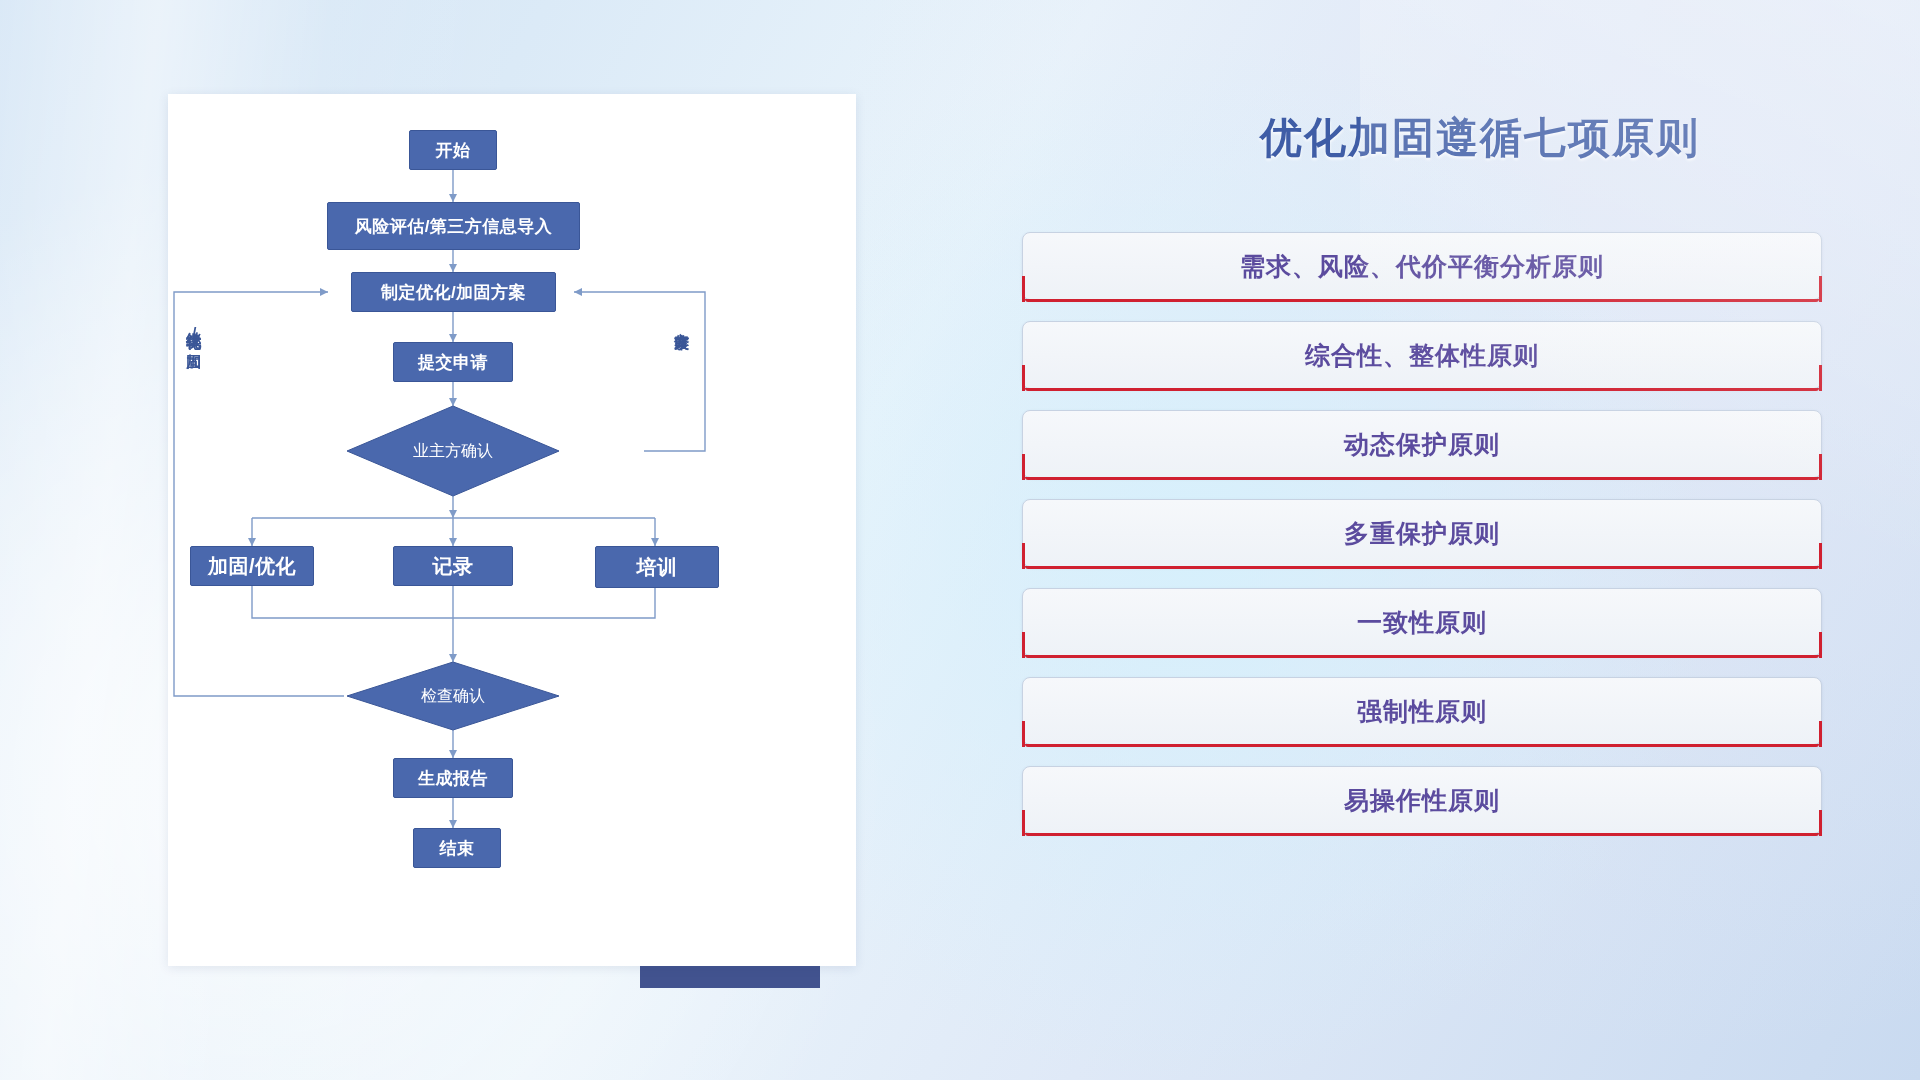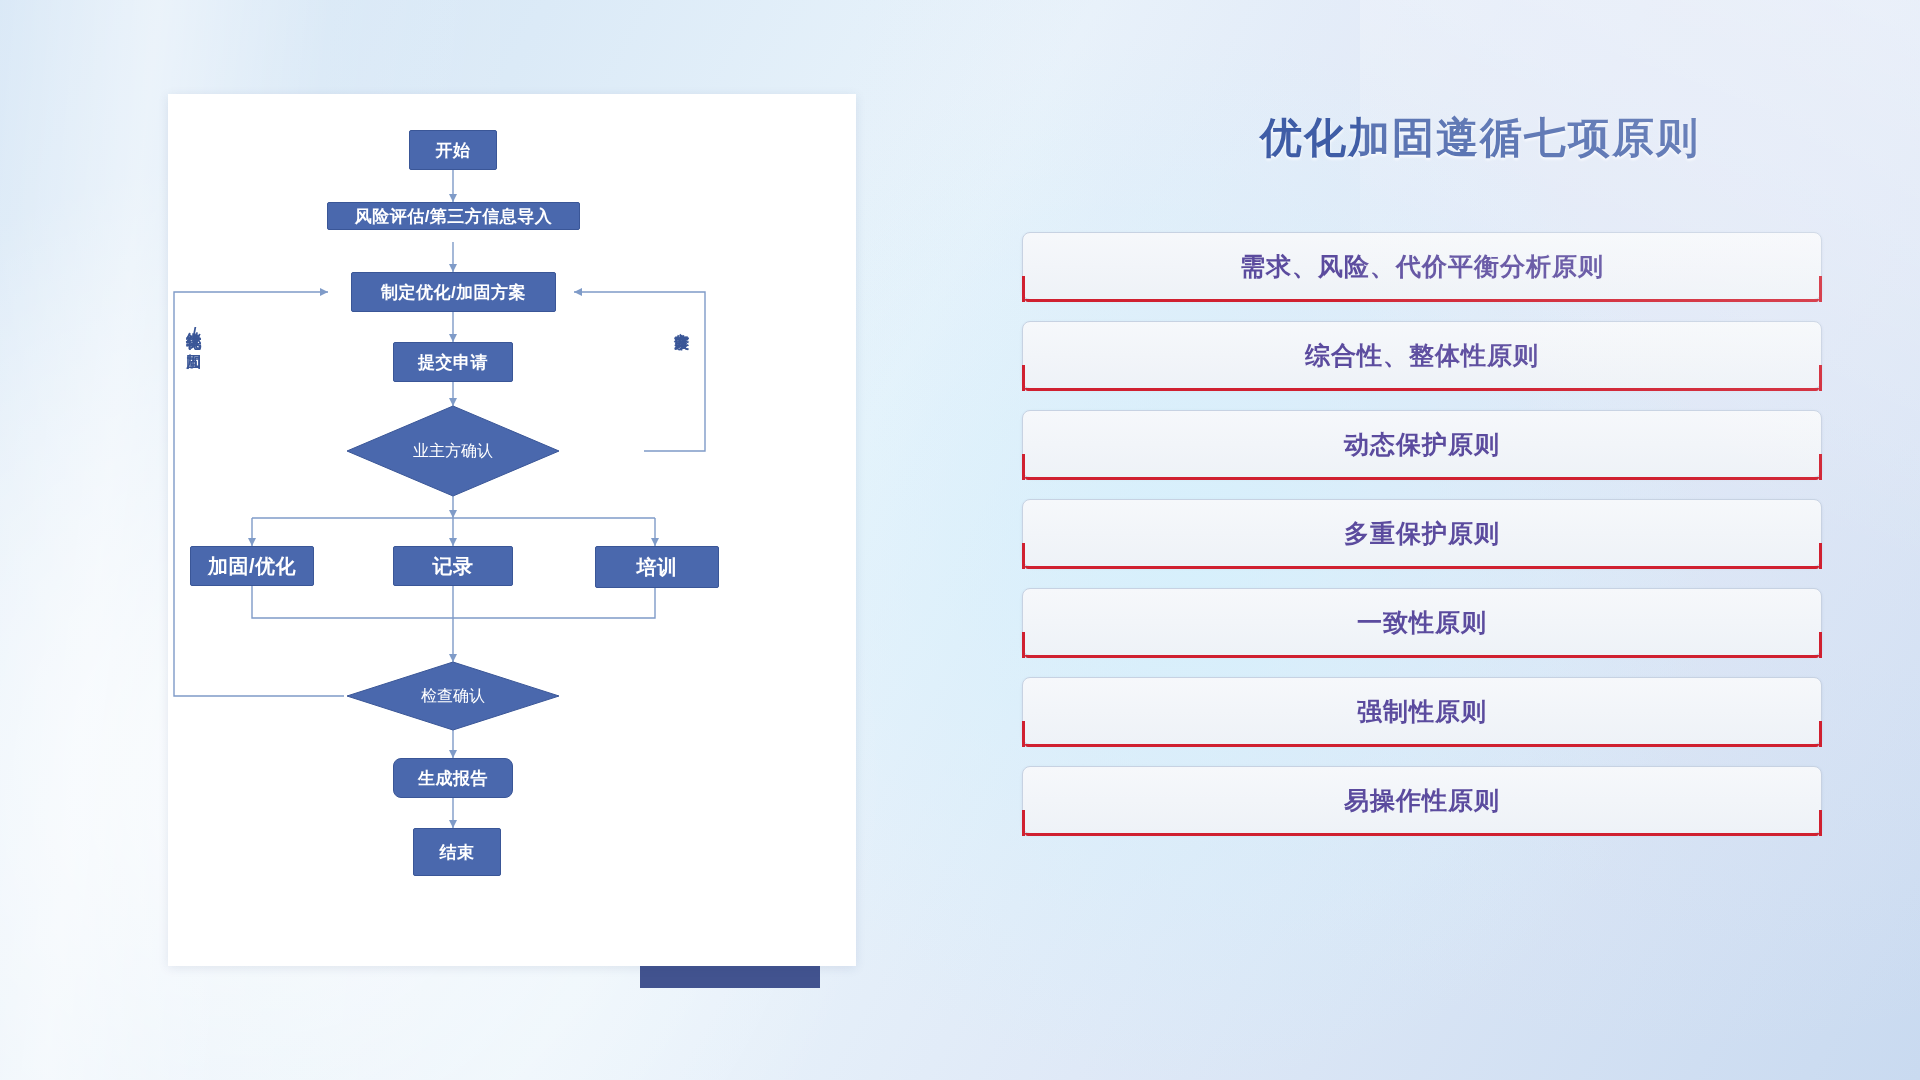--- a/index.html
+++ b/index.html
@@ -230,21 +230,21 @@
         <g fill="#4a68ad" stroke="#3a5697" stroke-width="1">
           <polygon points="285,312 391,357 285,402 179,357"></polygon>
           <polygon points="285,568 391,602 285,636 179,602"></polygon>
         </g>
       </svg>
 
       <div class="node rect" style="left:241px; top:36px; width:88px; height:40px;">
         <span>开始</span>
       </div>
 
-      <div class="node rect" style="left:159px; top:108px; width:253px; height:28px;text-align:center;">
+      <div class="node rect" style="left:159px; top:108px; width:253px; height:48px;text-align:center;">
         <span>风险评估/第三方信息导入</span>
       </div>
 
       <div class="node rect" style="left:183px; top:178px; width:205px; height:40px;">
         <span>制定优化/加固方案</span>
       </div>
 
       <div class="node rect" style="left:225px; top:248px; width:120px; height:40px;text-align:center;">
         <span>提交申请</span>
       </div>
@@ -262,25 +262,25 @@
       </div>
 
       <div class="node rect small" style="left:427px; top:452px; width:124px; height:42px;">
         <span>培训</span>
       </div>
 
       <div class="diamond-label" style="left:215px; top:589px; width:140px; height:26px;">
         <span>检查确认</span>
       </div>
 
-      <div class="node rect" style="left:225px; top:664px; width:120px; height:40px;border-radius:8px;">
+      <div class="node rect" style="left:225px; top:664px; width:120px; height:40px;">
         <span>生成报告</span>
       </div>
 
-      <div class="node rect" style="left:245px; top:734px; width:88px; height:48px;">
+      <div class="node rect" style="left:245px; top:734px; width:88px; height:40px;">
         <span>结束</span>
       </div>
 
       <div class="side-label" style="left:18px; top:226px; height:140px;">
         <span>继续优化/加固</span>
       </div>
       <div class="side-label" style="left:506px; top:226px; height:110px;">
         <span>方案修改</span>
       </div>
 

